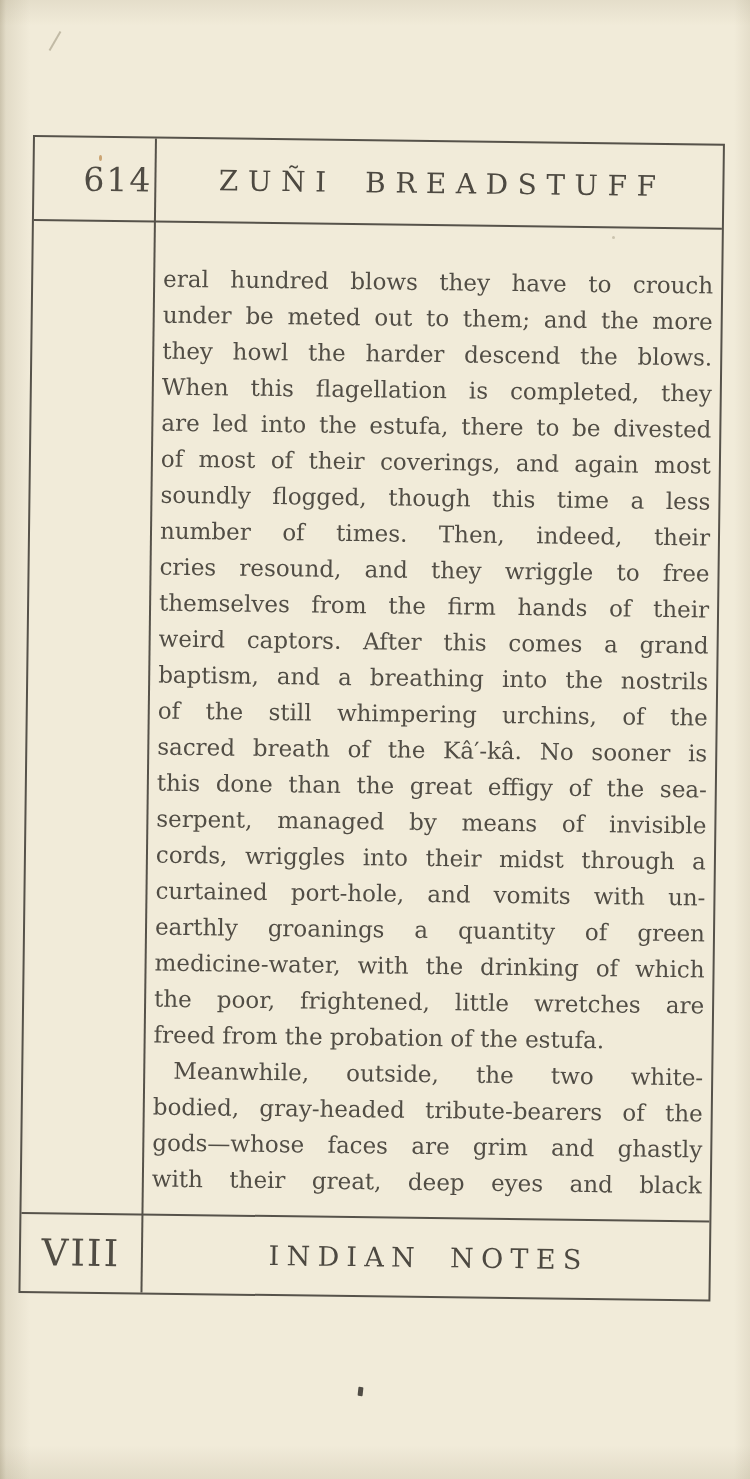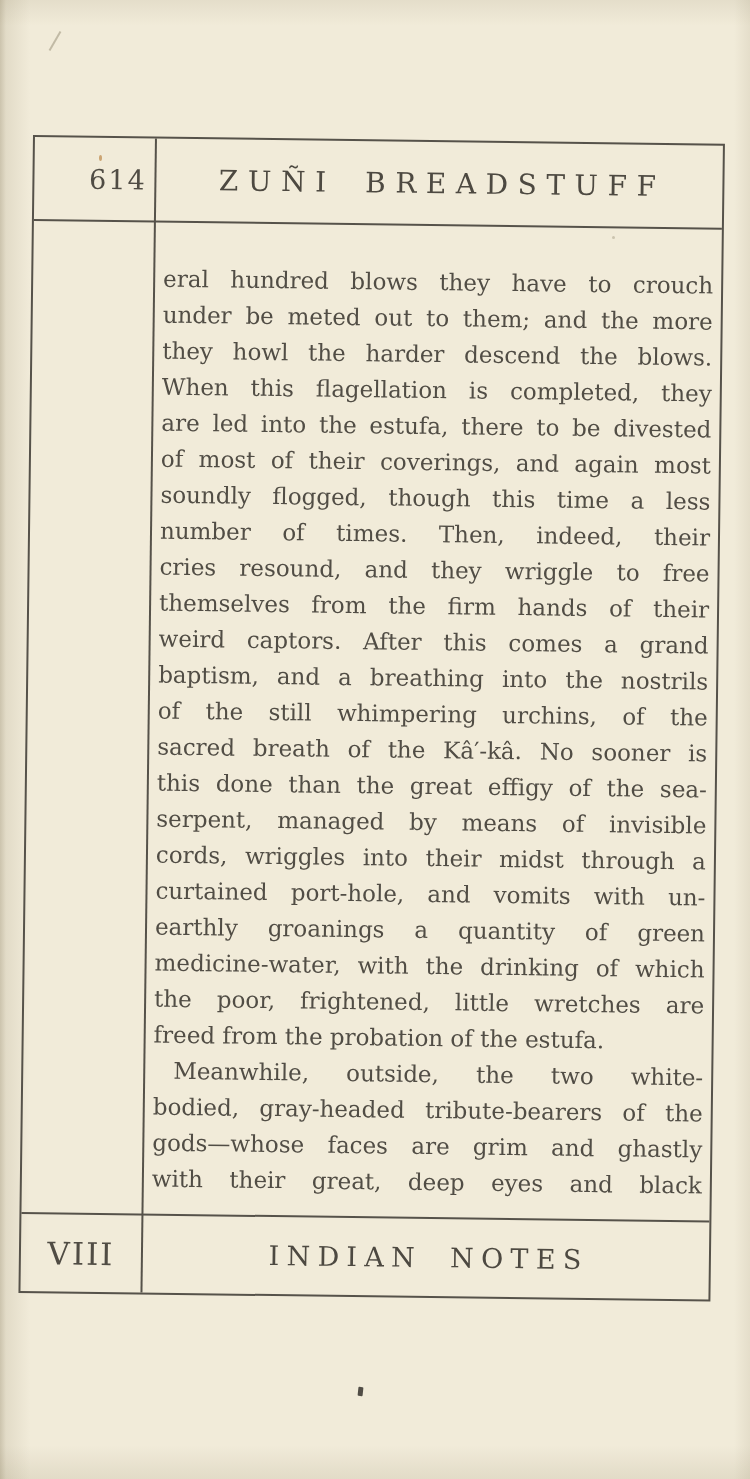--- a/index.html
+++ b/index.html
@@ -40,24 +40,24 @@
   .hline { position: absolute; left: 0; right: 0; height: 2px; background: #56524a; }
   .hline.header-rule { top: 82px; }
   .hline.footer-rule { top: 1075px; }
 
   .cell { position: absolute; display: flex; align-items: center; justify-content: center; }
   .pagenum-cell { left: 0; top: 0; width: 120px; height: 82px; }
   .title-cell   { left: 122px; top: 0; right: 0; height: 82px; }
   .vol-cell     { left: 0; top: 1077px; width: 120px; height: 77px; }
   .running-cell { left: 122px; top: 1077px; right: 0; height: 77px; }
 
-  .pagenum { font-size: 27px; letter-spacing: 2px; color: #504c44; margin-left: 47px; }
+  .pagenum { font-size: 33px; letter-spacing: 2px; color: #504c44; margin-left: 47px; }
   .title   { font-size: 28px; letter-spacing: 0.34em; word-spacing: 0.40em;
              white-space: nowrap; color: #4d4941; padding-left: 0.2em; }
-  .volume  { font-size: 31px; letter-spacing: 2px; color: #504c44; }
+  .volume  { font-size: 37px; letter-spacing: 2px; color: #504c44; }
   .running { font-size: 27px; letter-spacing: 0.27em; word-spacing: 0.45em;
              white-space: nowrap; color: #4d4941; padding-left: 0.2em; }
 
   .body-cell {
     position: absolute;
     left: 122px; right: 0;
     top: 84px; bottom: 83px;
     padding: 38px 8px 0 8px;
     box-sizing: border-box;
     overflow: hidden;

